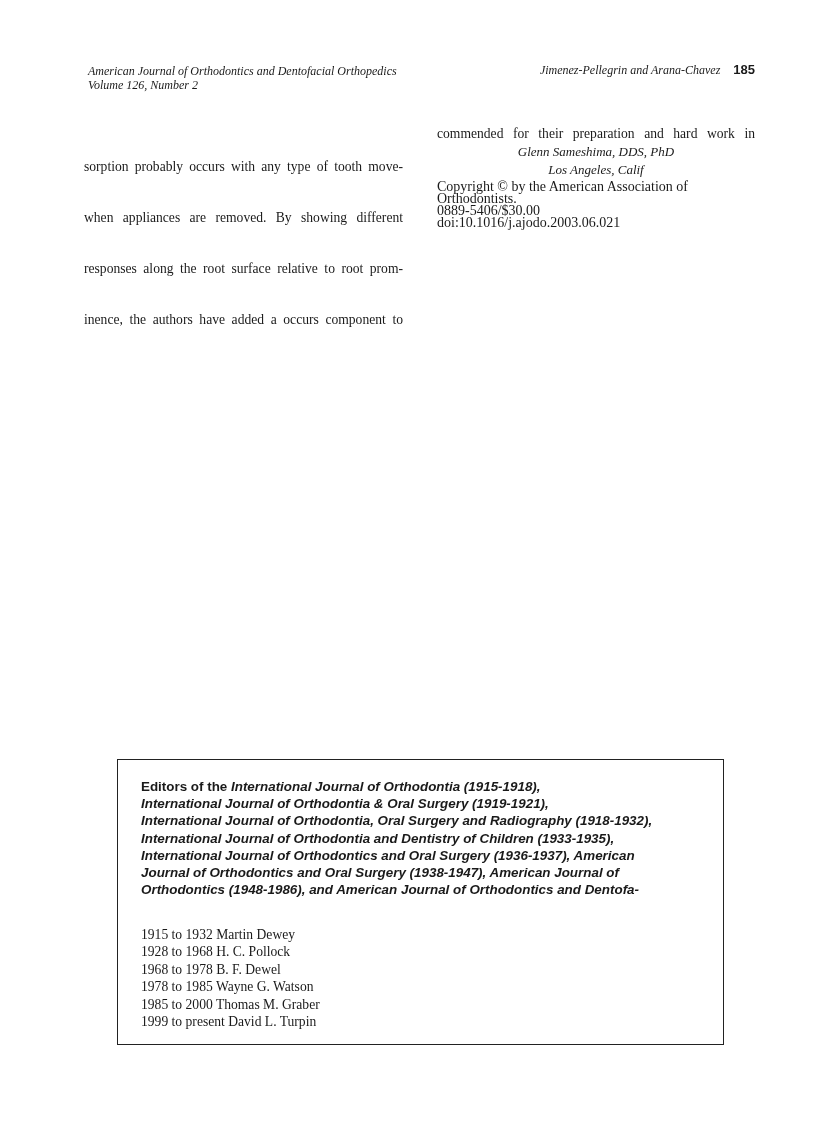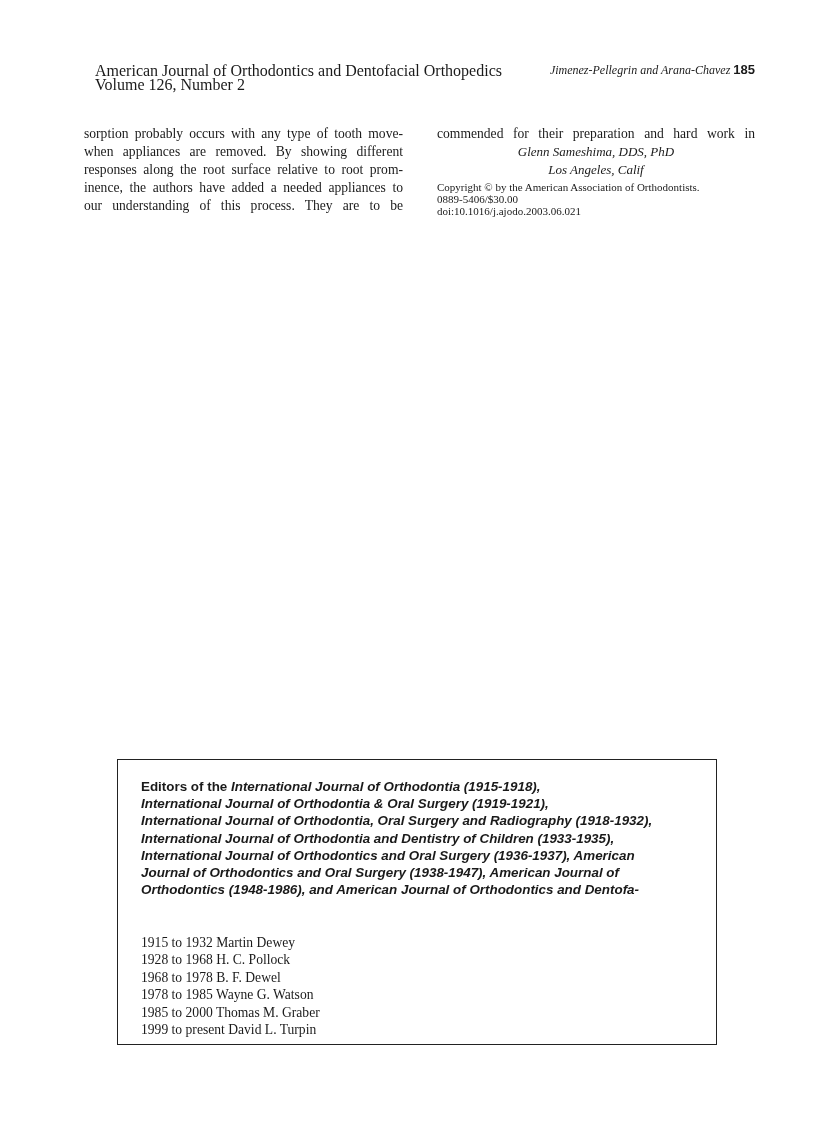--- a/index.html
+++ b/index.html
@@ -2,46 +2,47 @@
 <html><head>
 <meta charset="utf-8">
 <style>
   html, body { margin: 0; padding: 0; background: #ffffff; }
   body {
     width: 838px; height: 1122px; position: relative; overflow: hidden;
     font-family: "Liberation Serif", serif; color: #1a1a1a;
   }
   .abs { position: absolute; }
   .run-left {
-    left: 95px; top: 64px; font-size: 16px; line-height: 14px;
+    left: 88px; top: 64px; font-style: italic; font-size: 12px; line-height: 14px;
   }
   .run-right {
     right: 83px; top: 62px; font-size: 12px; line-height: 16px; white-space: nowrap;
   }
   .run-right .names { font-style: italic; }
-  .run-right .page { font-family: "Liberation Sans", sans-serif; font-weight: bold; font-size: 13px; }
+  .run-right .page { font-family: "Liberation Sans", sans-serif; font-weight: bold; font-size: 13px; margin-left: 10px; }
   .col { font-size: 13.6px; line-height: 18px; }
   .col-left { left: 84px; top: 125px; width: 319px; text-align: justify; }
-  .col-left .line { display: block; text-align: justify; text-align-last: justify; height: 18px; white-space: nowrap; }
+  .col-left .line { display: block; text-align: justify; text-align-last: justify; height: 18px; white-space: nowrap; margin-top: 33px; }
   .col-right { left: 437px; top: 125px; width: 318px; }
   .col-right .line1 { display: block; text-align: justify; text-align-last: justify; white-space: nowrap; }
   .sig { text-align: center; font-style: italic; font-size: 13px; line-height: 18px; }
-  .small { font-size: 11px; line-height: 12px; }
+  .small { font-size: 14px; line-height: 12px; }
   .box {
     left: 117px; top: 759px; width: 598px; height: 284px;
     border: 1.5px solid #222;
+    padding-left: 7px;
   }
   .box-head {
     position: absolute; left: 23px; top: 18px; width: 560px;
     font-family: "Liberation Sans", sans-serif; font-weight: bold;
     font-size: 13.4px; line-height: 17.2px;
   }
   .box-head .it { font-style: italic; }
   .editors {
-    position: absolute; left: 23px; top: 174px;
+    position: absolute; left: 23px; top: 166px;
     font-size: 13.6px; line-height: 17.4px;
   }
   .editors div { white-space: nowrap; }
 </style>
 </head>
 <body>
 
 <div class="abs run-left">
   <div>American Journal of Orthodontics and Dentofacial Orthopedics</div>
   <div>Volume 126, Number 2</div>
@@ -49,22 +50,21 @@
 
 <div class="abs run-right">
   <span class="names">Jimenez-Pellegrin and Arana-Chavez</span>
   <span class="page">185</span>
 </div>
 
 <div class="abs col col-left">
   <span class="line">sorption probably occurs with any type of tooth move-</span>
   <span class="line">when appliances are removed. By showing different</span>
   <span class="line">responses along the root surface relative to root prom-</span>
-  <span class="line">inence, the authors have added a needed appliances to</span>
-  <span class="line">our understanding of this process. They are to be</span>
+  <span class="line">inence, the authors have added a occurs component to</span>
 </div>
 
 <div class="abs col col-right">
   <span class="line1">commended for their preparation and hard work in</span>
   <div class="sig">Glenn Sameshima, DDS, PhD</div>
   <div class="sig">Los Angeles, Calif</div>
   <div style="height:2px"></div>
   <div class="small">Copyright © by the American Association of Orthodontists.</div>
   <div class="small">0889-5406/$30.00</div>
   <div class="small">doi:10.1016/j.ajodo.2003.06.021</div>

